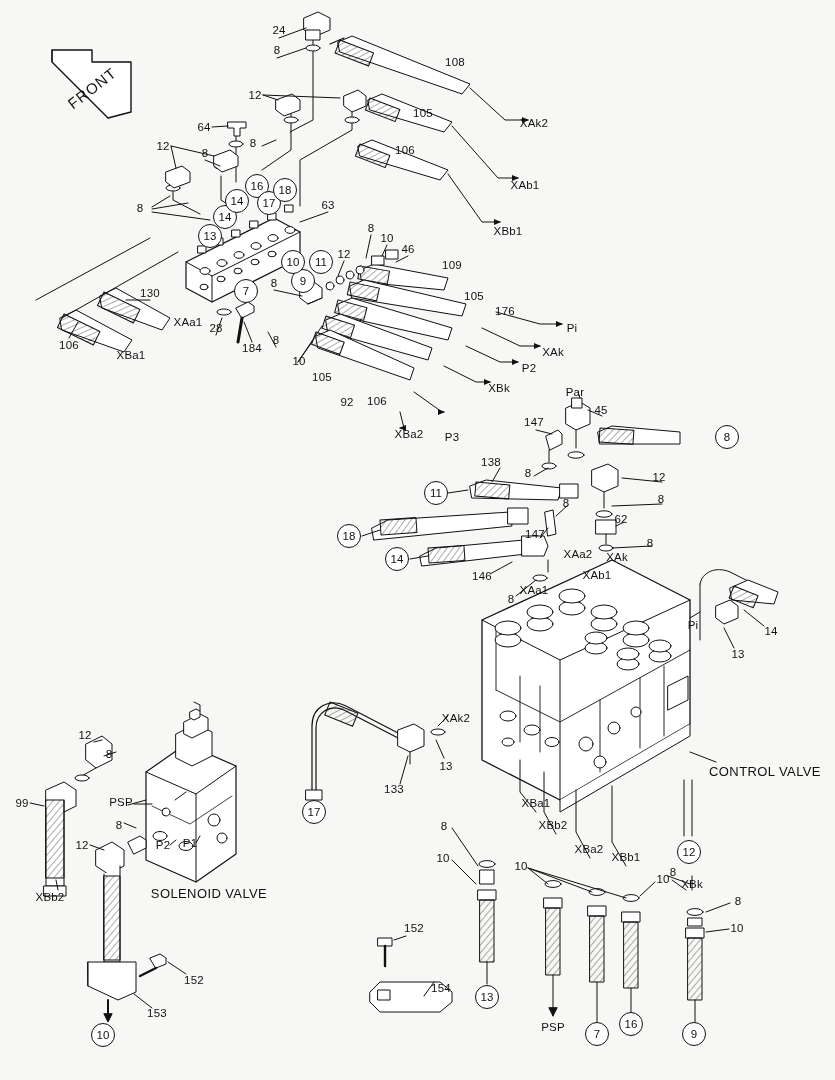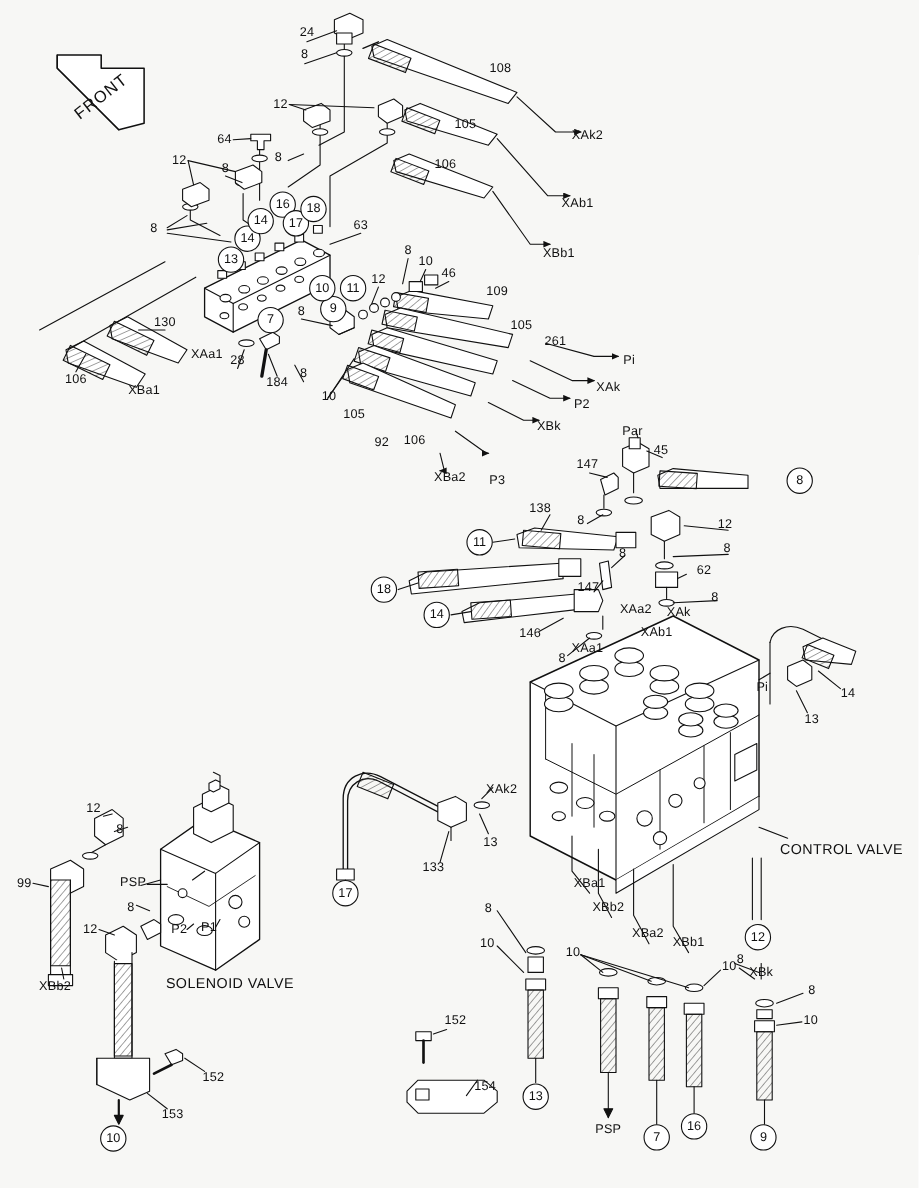--- a/index.html
+++ b/index.html
@@ -540,21 +540,21 @@
       <div class="lbl" style="left: 328px; top: 205px;">63</div>
       <div class="lbl" style="left: 508px; top: 231px;">XBb1</div>
       <div class="lbl" style="left: 371px; top: 228px;">8</div>
       <div class="lbl" style="left: 387px; top: 238px;">10</div>
       <div class="lbl" style="left: 408px; top: 249px;">46</div>
       <div class="lbl" style="left: 344px; top: 254px;">12</div>
       <div class="lbl" style="left: 452px; top: 265px;">109</div>
       <div class="lbl" style="left: 474px; top: 296px;">105</div>
       <div class="lbl" style="left: 150px; top: 293px;">130</div>
       <div class="lbl" style="left: 274px; top: 283px;">8</div>
-      <div class="lbl" style="left: 505px; top: 311px;">261</div>
+      <div class="lbl" style="left: 505px; top: 311px;">176</div>
       <div class="lbl" style="left: 572px; top: 328px;">Pi</div>
       <div class="lbl" style="left: 216px; top: 328px;">28</div>
       <div class="lbl" style="left: 252px; top: 348px;">184</div>
       <div class="lbl" style="left: 276px; top: 340px;">8</div>
       <div class="lbl" style="left: 553px; top: 352px;">XAk</div>
       <div class="lbl" style="left: 69px; top: 345px;">106</div>
       <div class="lbl" style="left: 131px; top: 355px;">XBa1</div>
       <div class="lbl" style="left: 188px; top: 322px;">XAa1</div>
       <div class="lbl" style="left: 299px; top: 361px;">10</div>
       <div class="lbl" style="left: 322px; top: 377px;">105</div>
@@ -565,21 +565,21 @@
       <div class="lbl" style="left: 452px; top: 437px;">P3</div>
       <div class="lbl" style="left: 409px; top: 434px;">XBa2</div>
       <div class="lbl" style="left: 575px; top: 392px;">Par</div>
       <div class="lbl" style="left: 601px; top: 410px;">45</div>
       <div class="lbl" style="left: 534px; top: 422px;">147</div>
       <div class="lbl" style="left: 491px; top: 462px;">138</div>
       <div class="lbl" style="left: 528px; top: 473px;">8</div>
       <div class="lbl" style="left: 659px; top: 477px;">12</div>
       <div class="lbl" style="left: 661px; top: 499px;">8</div>
       <div class="lbl" style="left: 566px; top: 503px;">8</div>
-      <div class="lbl" style="left: 621px; top: 519px; margin-left: 19px;">62</div>
+      <div class="lbl" style="left: 621px; top: 519px;">62</div>
       <div class="lbl" style="left: 535px; top: 534px;">147</div>
       <div class="lbl" style="left: 650px; top: 543px;">8</div>
       <div class="lbl" style="left: 578px; top: 554px;">XAa2</div>
       <div class="lbl" style="left: 617px; top: 557px;">XAk</div>
       <div class="lbl" style="left: 482px; top: 576px;">146</div>
       <div class="lbl" style="left: 597px; top: 575px;">XAb1</div>
       <div class="lbl" style="left: 511px; top: 599px;">8</div>
       <div class="lbl" style="left: 534px; top: 590px;">XAa1</div>
       <div class="lbl" style="left: 693px; top: 625px;">Pi</div>
       <div class="lbl" style="left: 771px; top: 631px;">14</div>

